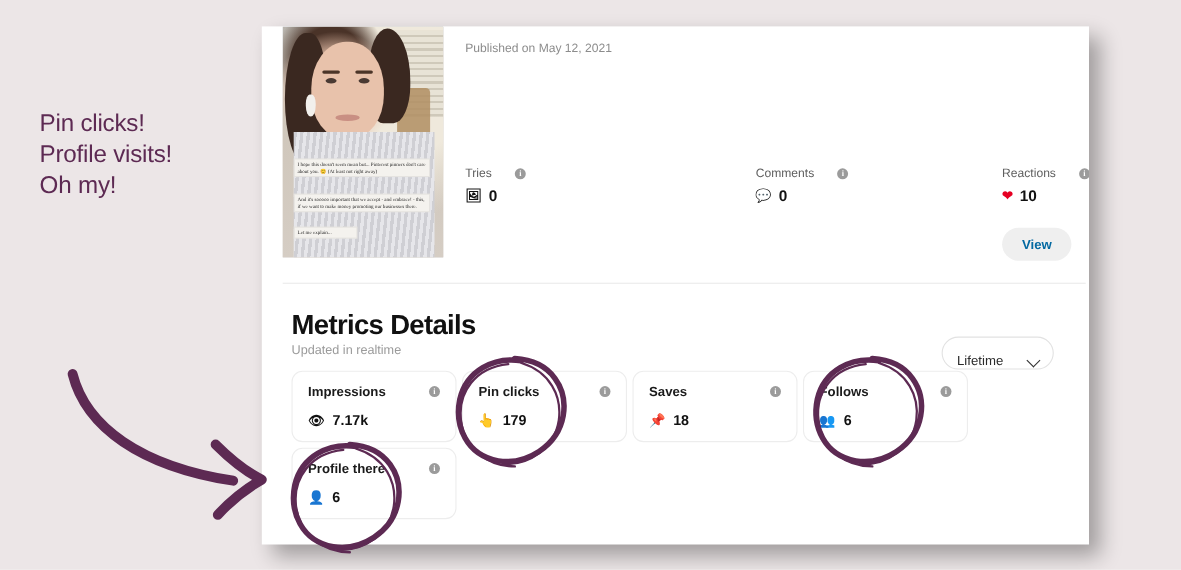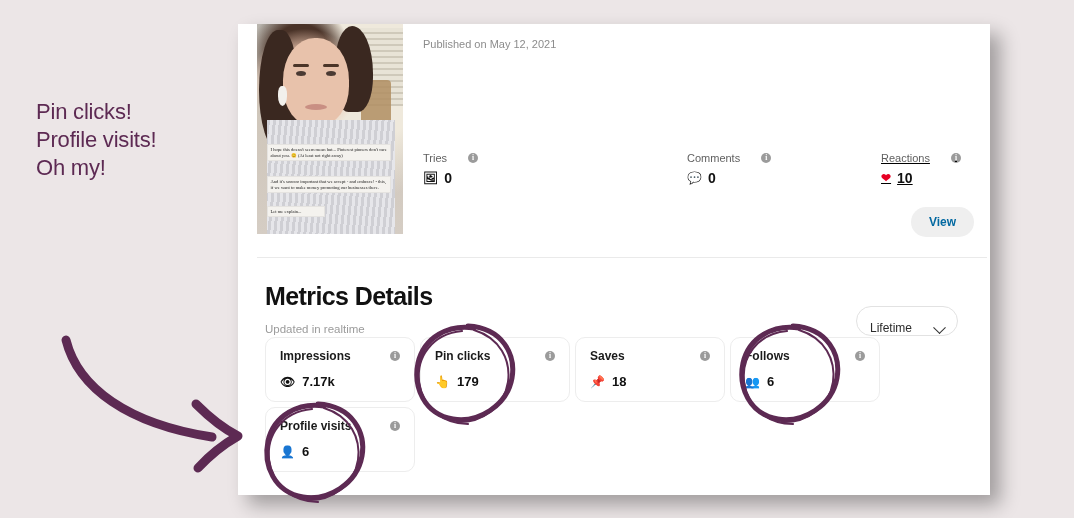--- a/index.html
+++ b/index.html
@@ -84,21 +84,21 @@
 
   .pub-date {
     position: absolute;
     left: 166px; top: 14px;
     font-size: 11px; color: #8c8c8c;
   }
 
   .stat-col { position: absolute; top: 128px; }
   .stat-col.c1 { left: 166px; }
   .stat-col.c2 { left: 396px; margin-left: 34px; }
-  .stat-col.c3 { left: 624px; text-decoration: underline; }
+  .stat-col.c3 { left: 654px; }
   .stat-label {
     font-size: 11px; color: #5f5f5f;
     display: flex; align-items: center; gap: 21px;
     margin-bottom: 6px;
   }
   .stat-value {
     font-size: 14px; font-weight: bold; color: #111;
     display: flex; align-items: center; gap: 6px;
   }
   .info-dot {
@@ -127,21 +127,21 @@
 
   
   .metrics-head {
     position: absolute;
     left: 27px; top: 258px;
   }
   .metrics-title {
     font-size: 25px; font-weight: bold; color: #111; letter-spacing: -0.6px;
   }
   .metrics-sub {
-    font-size: 11.5px; color: #9b9b9b; margin-top: 12px;
+    font-size: 11.5px; color: #9b9b9b; margin-top: 2px;
   }
   .range-select {
     position: absolute;
     left: 618px; top: 282px;
     width: 102px; height: 30px;
     border: 1px solid #e2e2e2; border-radius: 16px;
     background: #fff;
     display: flex; align-items: flex-end; justify-content: space-between;
     padding: 0 13px;
     font-size: 12px; color: #2b2b2b;
@@ -309,21 +309,21 @@
         <span class="info-dot">i</span>
       </div>
       <div class="metric-val">
         <span class="mi">👥</span>
         <span>6</span>
       </div>
     </div>
 
     <div class="metric-card">
       <div class="metric-top">
-        <span class="metric-name">Profile visits</span>
+        <span class="metric-name">Profile there</span>
         <span class="info-dot">i</span>
       </div>
       <div class="metric-val">
         <span class="mi">👤</span>
         <span>6</span>
       </div>
     </div>
 
   </div>
 </div>

